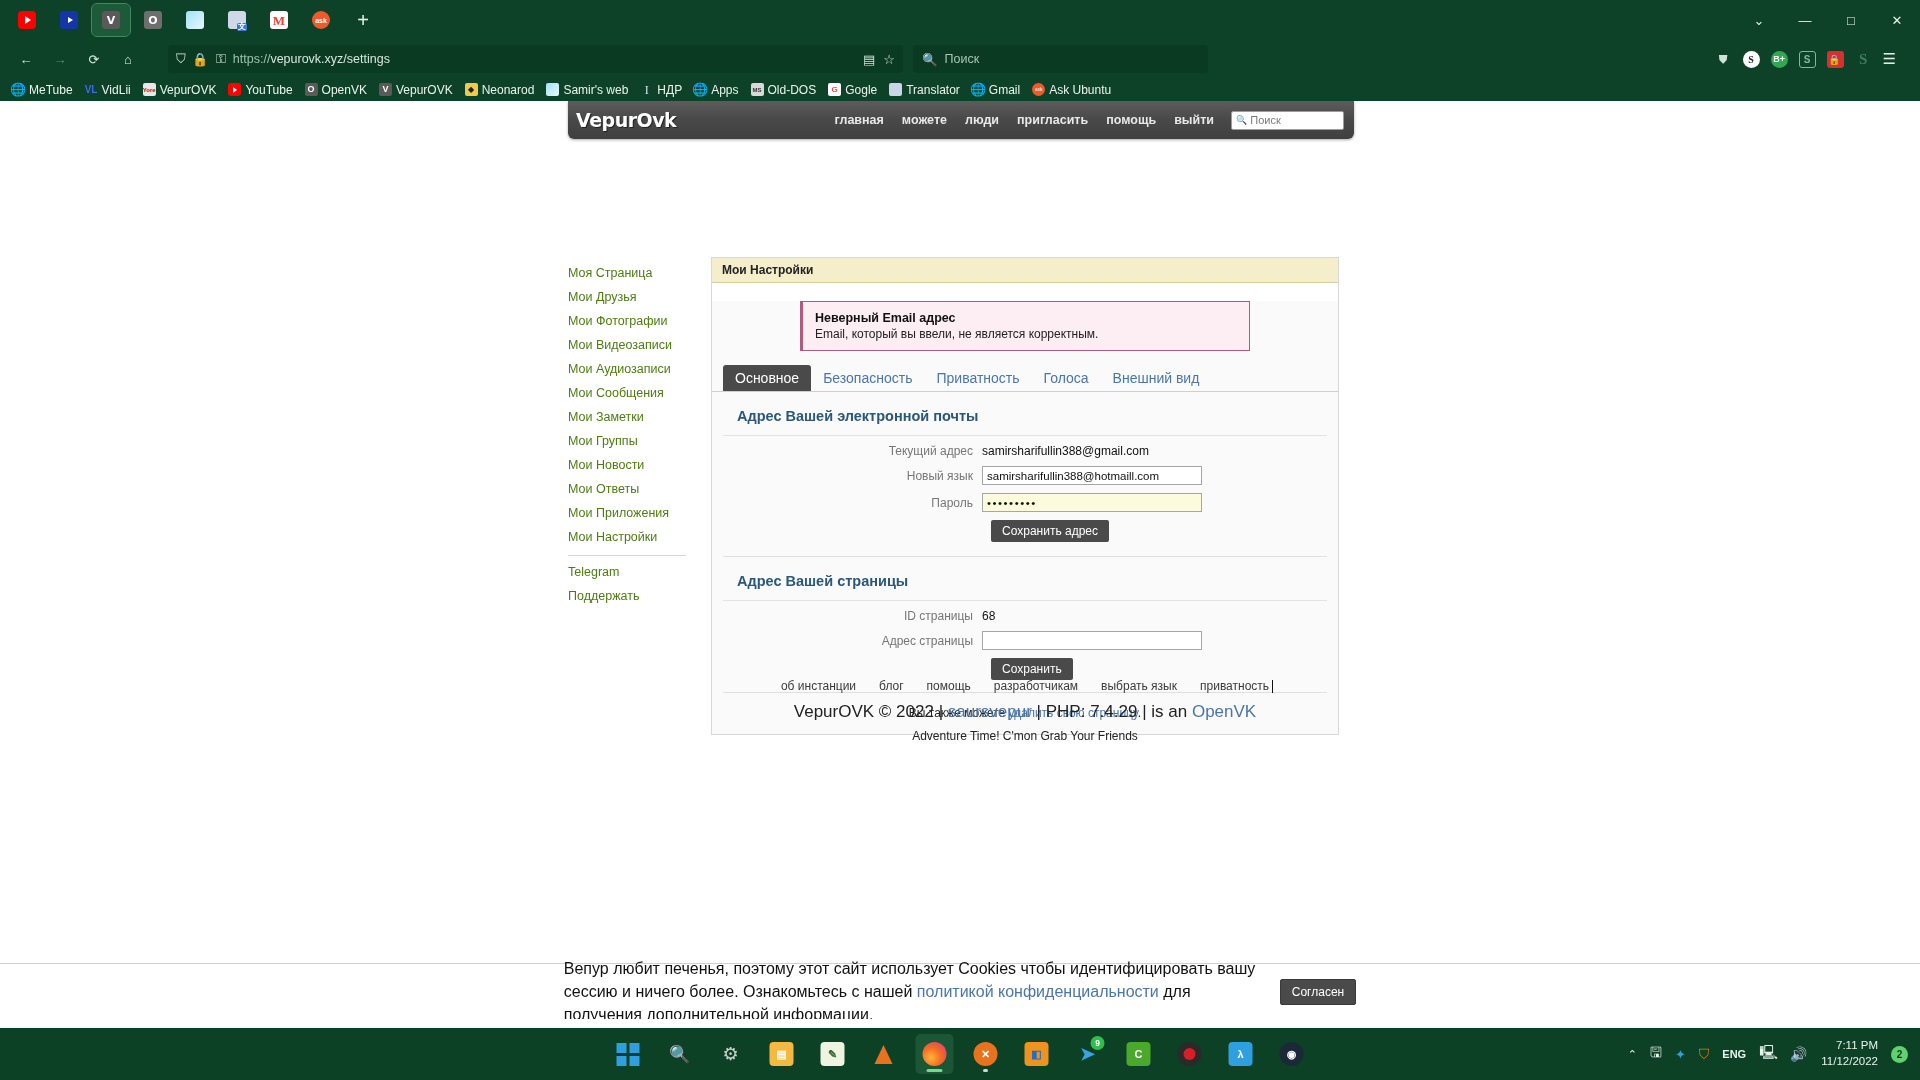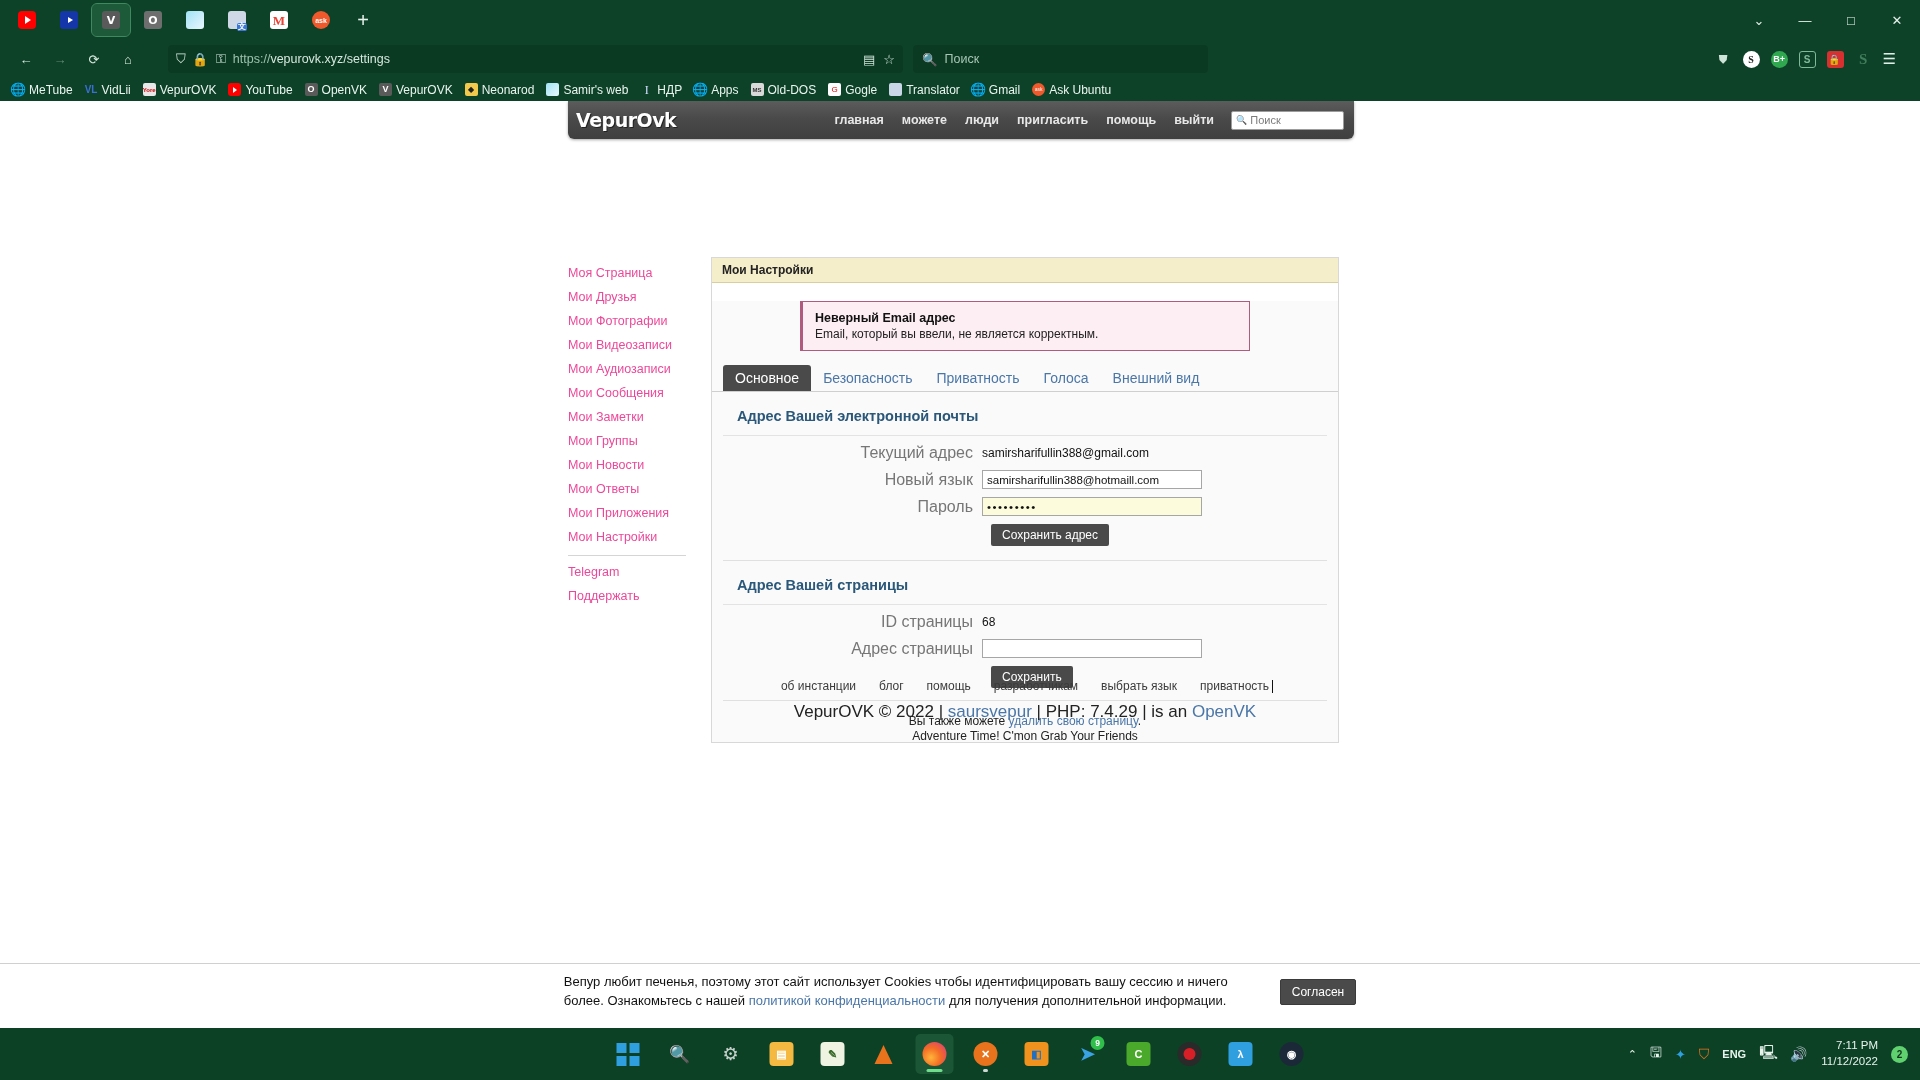--- a/index.html
+++ b/index.html
@@ -141,55 +141,55 @@
     border-bottom: 1px solid #cfcfcf; background: #fafafa; }
   .tab { padding: 5px 12px; font-size: 14px; color: #4a76a8; cursor: pointer; }
   .tab.active { background: #4a4a4a; color: #fff; border-radius: 3px 3px 0 0; }
 
   .section { padding: 0 0 0 0; }
   .sec-h { font-size: 14.5px; font-weight: bold; color: #2b587a;
     padding: 16px 0 11px 14px; border-bottom: 1px solid #e3e3e3;
     margin: 0 11px 0 11px; }
   .frow { display: flex; align-items: center; margin: 8px 0; }
   .flabel { width: 270px; text-align: right; padding-right: 9px;
-    color: #767676; font-size: 16px; }
+    color: #767676; font-size: 12px; }
   .fval { font-size: 12px; color: #111; }
   .finput { width: 220px; height: 19px; border: 1px solid #a6a6a6;
     background: #fff; font-size: 11.5px; padding: 0 4px; color: #111;
     font-family: "Liberation Sans", sans-serif; }
   .finput.pw { background: #fcfbdc; letter-spacing: 1.5px; }
   .fbtn { margin-left: 279px; background: #4a4a4a; color: #fff; border: none;
     padding: 4px 11px; font-size: 12px; border-radius: 2px;
     font-family: "Liberation Sans", sans-serif; cursor: pointer; }
   .sec-divider { border-bottom: 1px solid #e0e0e0; margin: 14px 11px 0; }
   .delete-line { text-align: center; padding: 13px 0 14px; font-size: 12px; color: #222; }
   .delete-line a { color: #4a76a8; text-decoration: none; }
 
   .sidebar { position: absolute; left: 568px; top: 160px; width: 115px; }
-  .sidebar a { display: block; color: #ec4899; font-size: 12.5px;
+  .sidebar a { display: block; color: #4d7c0f; font-size: 12.5px;
     text-decoration: none; padding: 5px 0; }
   .side-sep { border-top: 1px solid #d5d5d5; margin: 6px 0 4px; width: 118px; }
 
   .footer { position: absolute; left: 711px; top: 570px; width: 628px;
     text-align: center; }
   .flinks { display: flex; justify-content: center; gap: 23px; font-size: 12px;
     padding: 8px 0 6px; }
   .flinks span { color: #3b3b3b; }
   .flinks .caret { position: relative; }
   .flinks .caret:after { content:""; position:absolute; right:-4px; top:1px;
     width:1px; height:13px; background:#111; }
   .fcopy { font-size: 17px; color: #222; padding: 3px 0; }
   .fcopy a { color: #4a76a8; text-decoration: none; }
   .fslogan { font-size: 12px; color: #222; padding: 4px 0; }
 
   
   .cookie { position: absolute; left: 0; bottom: 0; width: 1920px; height: 56px;
     background: #fff; border-top: 1px solid #d0d0d0;
     display: flex; align-items: center; justify-content: center; gap: 16px; }
-  .cookie-txt { width: 700px; font-size: 13px; color: #111; line-height: 1.45; }
+  .cookie-txt { width: 700px; font-size: 16px; color: #111; line-height: 1.45; }
   .cookie-txt a { color: #4a76a8; text-decoration: none; }
   .cookie-btn { background: #4a4a4a; color: #fff; border: 1px solid #3a3a3a;
     padding: 5px 11px; font-size: 12px; border-radius: 2px; cursor: pointer;
     font-family: "Liberation Sans", sans-serif; }
 
   
   #taskbar { position: absolute; left: 0; bottom: 0; width: 1920px; height: 52px;
     background: #0c4126; display: flex; align-items: center; }
   .tb-center { position: absolute; left: 50%; transform: translateX(-50%);
     display: flex; align-items: center; gap: 13px; }

